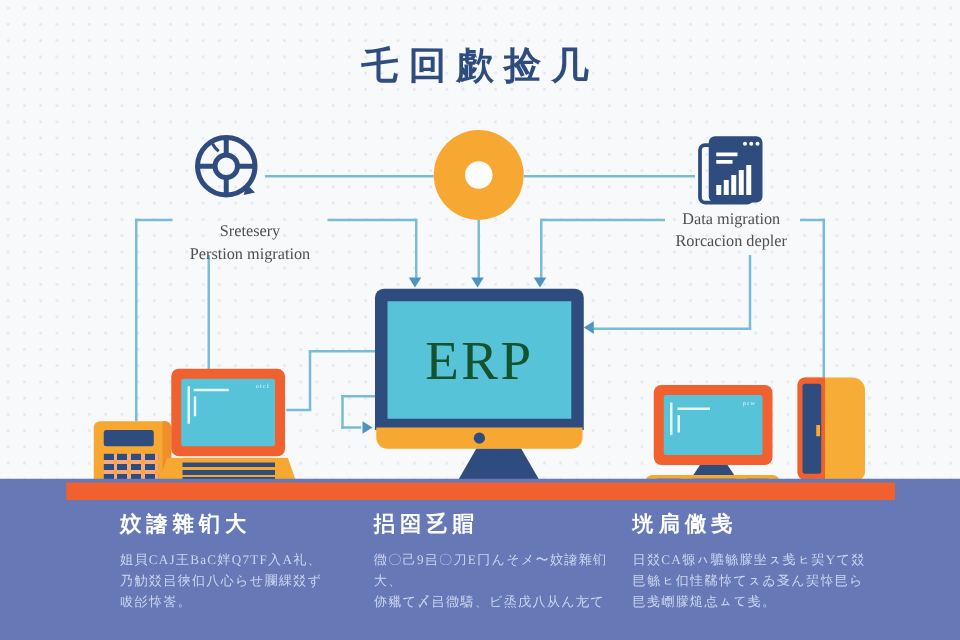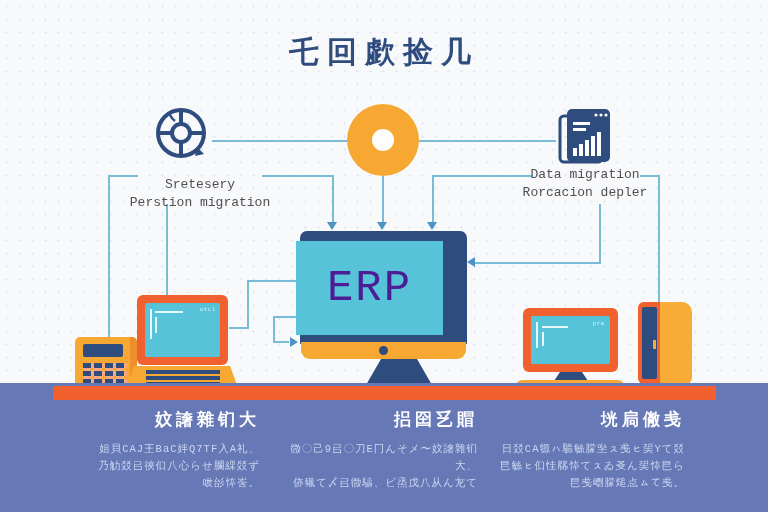--- a/index.html
+++ b/index.html
@@ -1,18 +1,18 @@
 <!DOCTYPE html>
 <html><head>
 <meta charset="utf-8">
 <style>
   html,body{margin:0;padding:0;}
   #stage{
     position:relative;width:768px;height:512px;overflow:hidden;
-    font-family:Liberation Mono, monospace;
+    font-family:Liberation Serif, serif;
     background:#f8f9fb;
     background-image:radial-gradient(circle,#e6e9f1 1px,transparent 1.3px);
     background-size:13px 13px;
   }
   .abs{position:absolute;}
   
   #title{left:0;right:0;top:32px;text-align:center;color:#2e4c7e;
          font-size:30px;font-weight:bold;letter-spacing:8px;}
   
   .line{background:#79bcd8;}
@@ -22,23 +22,23 @@
   .arr-left{width:0;height:0;border-top:5px solid transparent;border-bottom:5px solid transparent;border-right:8px solid #4f93c4;}
   .arr-right{width:0;height:0;border-top:5px solid transparent;border-bottom:5px solid transparent;border-left:8px solid #4f93c4;}
   
   #donut{left:347px;top:104px;width:72px;height:72px;border-radius:50%;background:#f7a832;}
   #donut .hole{position:absolute;left:25px;top:25px;width:22px;height:22px;border-radius:50%;background:#fdfdfd;}
   .node-label{text-align:center;color:#4f4f4f;font-size:13px;line-height:1.4;}
   #label-left{left:120px;top:176px;width:160px;}
   #label-right{left:505px;top:166px;width:160px;}
   
   #erp-frame{left:300px;top:231px;width:167px;height:113px;background:#2e4c7e;border-radius:7px 7px 0 0;}
-  #erp-screen{left:296px;top:241px;width:147px;height:94px;background:#56c3d8;
+  #erp-screen{left:310px;top:241px;width:147px;height:94px;background:#56c3d8;
               display:flex;align-items:center;justify-content:center;
-              color:#4c1d95;font-size:44px;letter-spacing:2px;}
+              color:#14532d;font-size:44px;letter-spacing:2px;}
   #erp-bezel{left:301px;top:342px;width:165px;height:17px;background:#f7a832;border-radius:0 0 9px 9px;}
   #erp-dot{left:379px;top:346px;width:9px;height:9px;border-radius:50%;background:#2e4c7e;}
   #erp-stand{left:366px;top:359px;width:36px;height:0;border-bottom:26px solid #2e4c7e;
              border-left:15px solid transparent;border-right:15px solid transparent;}
   
   #calc{left:75px;top:337px;width:62px;height:51px;background:#f7a832;border-radius:5px 5px 0 0;}
   #calc .side{position:absolute;right:0;top:0;width:7px;height:100%;background:#ef8f2b;border-radius:0 5px 0 0;}
   #calc .disp{position:absolute;left:8px;top:7px;width:40px;height:13px;background:#2e4c7e;border-radius:2px;}
   #calc .keys{position:absolute;left:8px;top:26px;width:44px;height:22px;
       background-image:repeating-linear-gradient(90deg,#2e4c7e 0 8px,#f7a832 8px 11px),
@@ -62,21 +62,21 @@
   #rdesk-base .k{position:absolute;top:3px;height:5px;background:#2e4c7e;border-radius:2px;}
   
   #server{left:638px;top:302px;width:54px;height:82px;background:#f7ac38;border-radius:6px 10px 6px 6px;}
   #server .edge{position:absolute;left:0;top:0;width:22px;height:100%;background:#f0612f;border-radius:6px 0 0 6px;}
   #server .panel{position:absolute;left:4px;top:5px;width:15px;height:72px;background:#2e4c7e;border-radius:2px;}
   #server .handle{position:absolute;left:15px;top:38px;width:3px;height:9px;background:#f7ac38;}
   .foot{position:absolute;width:8px;height:6px;background:#f0612f;border-radius:0 0 3px 3px;}
   
   #panel{left:0;top:383px;width:768px;height:129px;background:#6678b6;}
   #floor{left:53px;top:386px;width:663px;height:14px;background:#f0612f;}
-  .fcol{position:absolute;top:408px;text-align:right;color:#fdfdfd;}
+  .fcol{position:absolute;top:408px;text-align:left;color:#fdfdfd;margin-left:11px;}
   .fcol h3{margin:0;font-size:17px;letter-spacing:4px;font-weight:bold;}
   .fcol .body{margin-top:10px;font-size:10.5px;line-height:1.6;color:#ccd7f0;letter-spacing:1px;}
   #fcol-1{left:85px;width:175px;}
   #fcol-2{left:288px;width:190px;}
   #fcol-3{left:495px;width:190px;}
 </style>
 </head>
 <body>
 
 <div id="stage">

